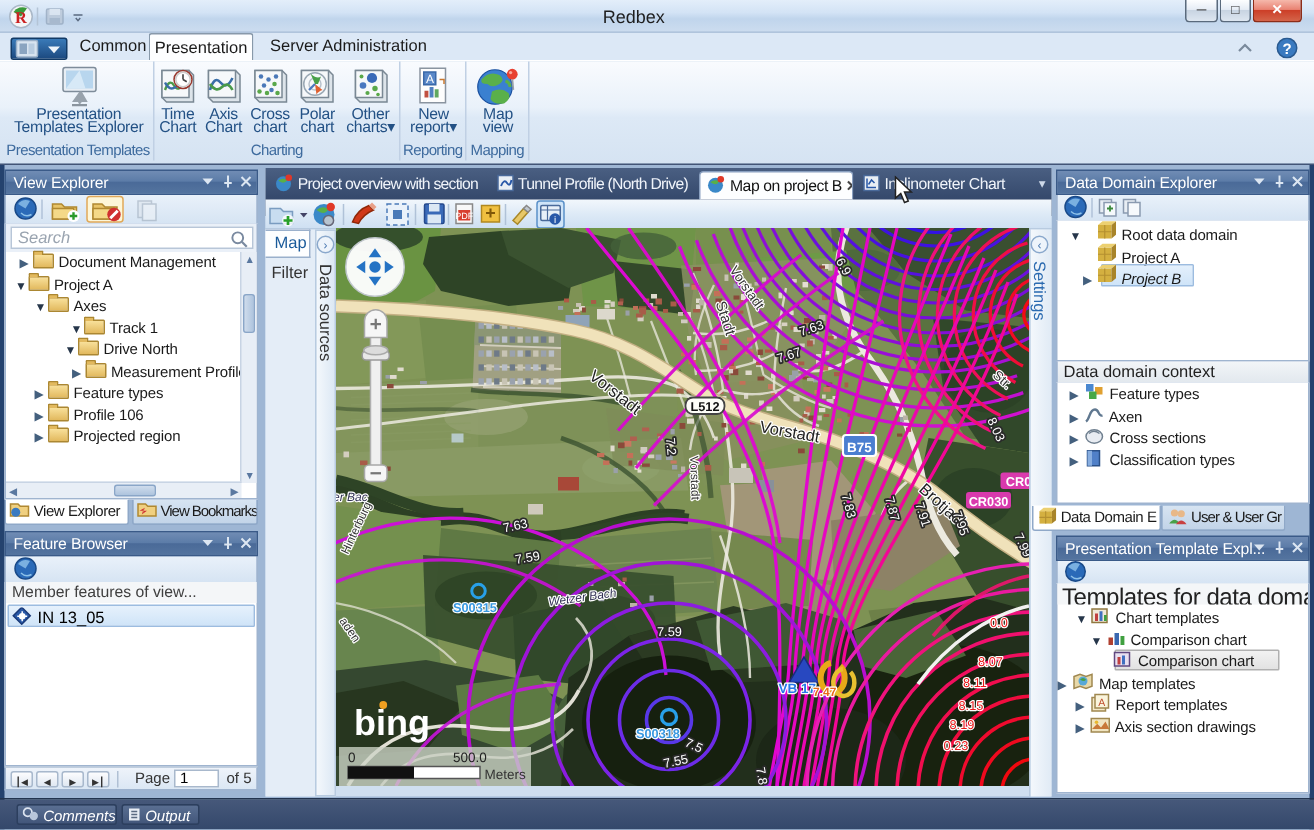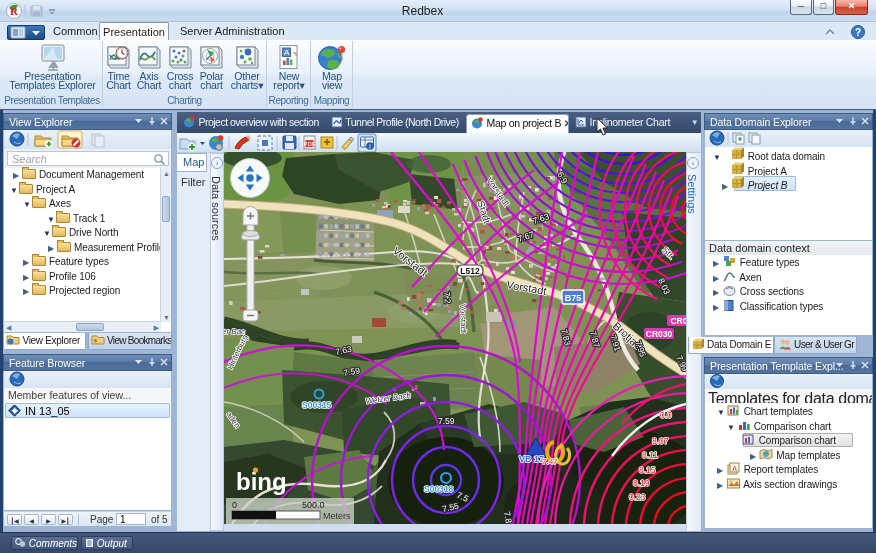--- a/index.html
+++ b/index.html
@@ -1073,21 +1073,21 @@
   <div class="trow" style="padding-left:22px;"><span class="arr">▼</span><svg width="15" height="13" viewBox="0 0 15 13" style="vertical-align:-2px;">
         <rect x="3" y="6" width="3" height="5" fill="#b04030"></rect>
         <rect x="7" y="3" width="3" height="8" fill="#3a68b0"></rect>
         <rect x="11" y="5" width="2.6" height="6" fill="#40a040"></rect>
       </svg> Comparison chart</div>
   <div class="trow" style="padding-left:36px;"><span class="abs" style="left:38px; top:0; width:110px; height:14px; background:linear-gradient(#f2f2f2,#e2e2e2); border:1px solid #b0b0b0; border-radius:1px;"></span><svg width="15" height="13" viewBox="0 0 15 13" style="position:relative; vertical-align:-2px;">
         <rect x="2" y="2" width="10" height="9" fill="#e8e0f0" stroke="#604880"></rect>
         <rect x="4" y="5" width="2" height="5" fill="#c04040"></rect>
         <rect x="7" y="4" width="2" height="6" fill="#4070c0"></rect>
       </svg><span style="position:relative;"> Comparison chart</span></div>
-  <div class="trow" style="padding-left:12px;text-align:center;"><span class="arr closed">▶</span><svg width="16" height="13" viewBox="0 0 16 13" style="vertical-align:-2px;">
+  <div class="trow" style=""><span class="arr closed">▶</span><svg width="16" height="13" viewBox="0 0 16 13" style="vertical-align:-2px;">
         <path d="M2 3 l4 -1.5 4 1.5 4 -1.5 v8 l-4 1.5 -4 -1.5 -4 1.5z" fill="#e8d8a8" stroke="#a08850"></path>
         <circle cx="8" cy="6" r="3" fill="#58a8d8"></circle>
         <path d="M6 5 q2 -2 4 0 q-1 2 -4 0" fill="#48a048"></path>
       </svg> Map templates</div>
   <div class="trow" style="padding-left:12px;"><span class="arr closed">▶</span><svg width="15" height="13" viewBox="0 0 15 13" style="vertical-align:-2px;">
         <rect x="2" y="3" width="9" height="9" fill="#f4e8c8" stroke="#a08850"></rect>
         <rect x="4" y="1" width="9" height="9" fill="#faf4dc" stroke="#a08850"></rect>
         <text x="8.5" y="8.5" font-size="7" fill="#c05030" text-anchor="middle" font-family="Liberation Sans">A</text>
       </svg> Report templates</div>
   <div class="trow" style="padding-left:12px;"><span class="arr closed">▶</span><svg width="15" height="13" viewBox="0 0 15 13" style="vertical-align:-2px;">

